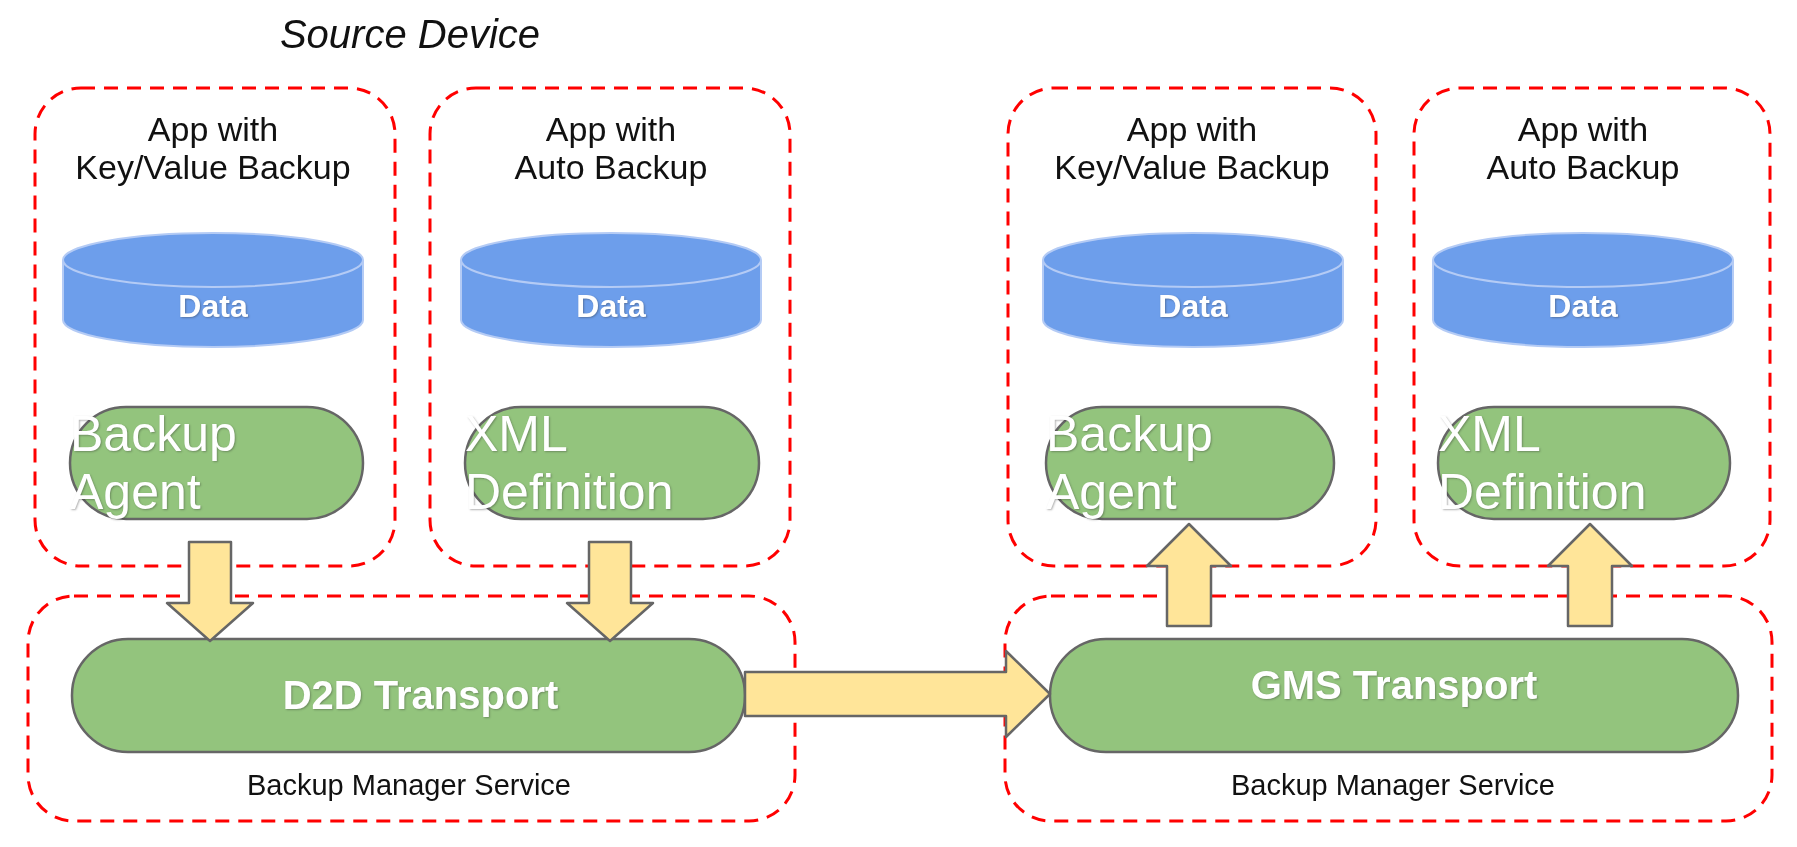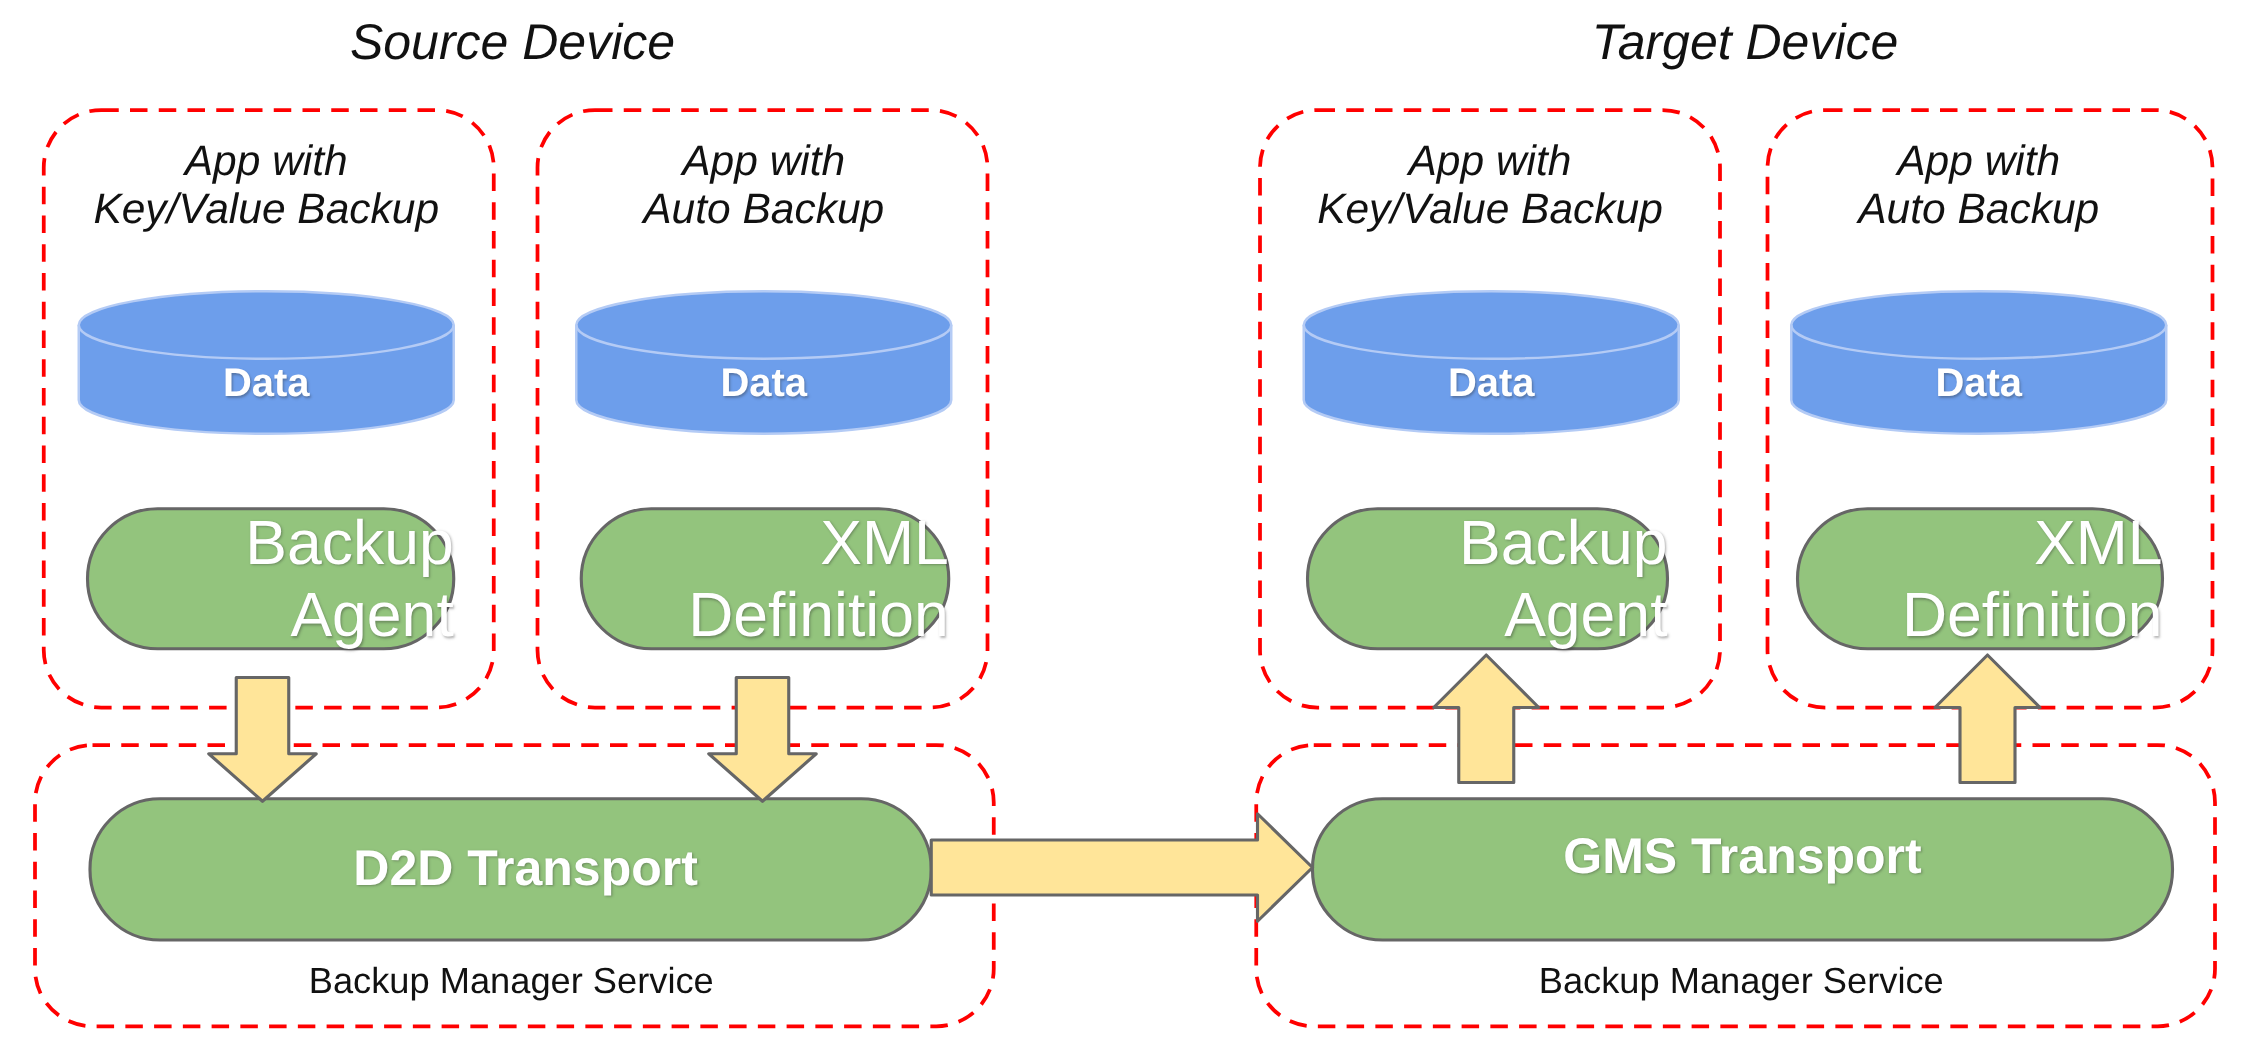--- a/index.html
+++ b/index.html
@@ -35,28 +35,28 @@
     stroke-width:2.5;
   }
   .arrow{
     fill:var(--yellow_fill,#ffe599);
     stroke:var(--shape_border,#666666);
     stroke-width:2.5;
     stroke-linejoin:round;
   }
 
   
-  .txt{position:absolute;display:flex;align-items:center;justify-content:center;text-align:right;}
+  .txt{position:absolute;display:flex;align-items:center;justify-content:center;text-align:left;}
   .title{
     font-size:40px;font-style:italic;color:var(--text_dark,#111);
     letter-spacing:0px;
   }
   .app-label{
     flex-direction:column;
-    font-size:34px;font-style:italic;color:var(--text_dark,#111);
+    font-size:34px;color:var(--text_dark,#111);
     line-height:38px;
   }
   .data-label{
     font-size:32px;font-weight:bold;color:var(--text_light,#fff);
     text-shadow:1px 1px 2px rgba(40,40,40,.35);
   }
   .pill-label{
     font-size:50px;font-weight:normal;color:var(--text_light,#fff);
     text-shadow:1px 1px 2px rgba(40,40,40,.35);
   }
@@ -128,21 +128,20 @@
 
   <div class="txt data-label" style="left:63px;top:282px;width:300px;height:48px;">Data</div>
   <div class="txt data-label" style="left:461px;top:282px;width:300px;height:48px;">Data</div>
 
   <div class="txt pill-label" style="left:70px;top:407px;width:293px;height:112px;">Backup Agent</div>
   <div class="txt pill-label" style="left:465px;top:407px;width:294px;height:112px;">XML Definition</div>
 
   <div class="txt transport-label" style="left:84px;top:639px;width:673px;height:113px;">D2D Transport</div>
   <div class="txt bms-label" style="left:34px;top:760px;width:750px;height:50px;">Backup Manager Service</div>
 
-  <div class="txt title" style="left:1096px;top:10px;width:600px;height:48px;">Target Device</div>
 
   <div class="txt app-label" style="left:1017px;top:108px;width:350px;height:80px;">
     <div>App with</div>
     <div>Key/Value Backup</div>
   </div>
   <div class="txt app-label" style="left:1408px;top:108px;width:350px;height:80px;">
     <div>App with</div>
     <div>Auto Backup</div>
   </div>
 

